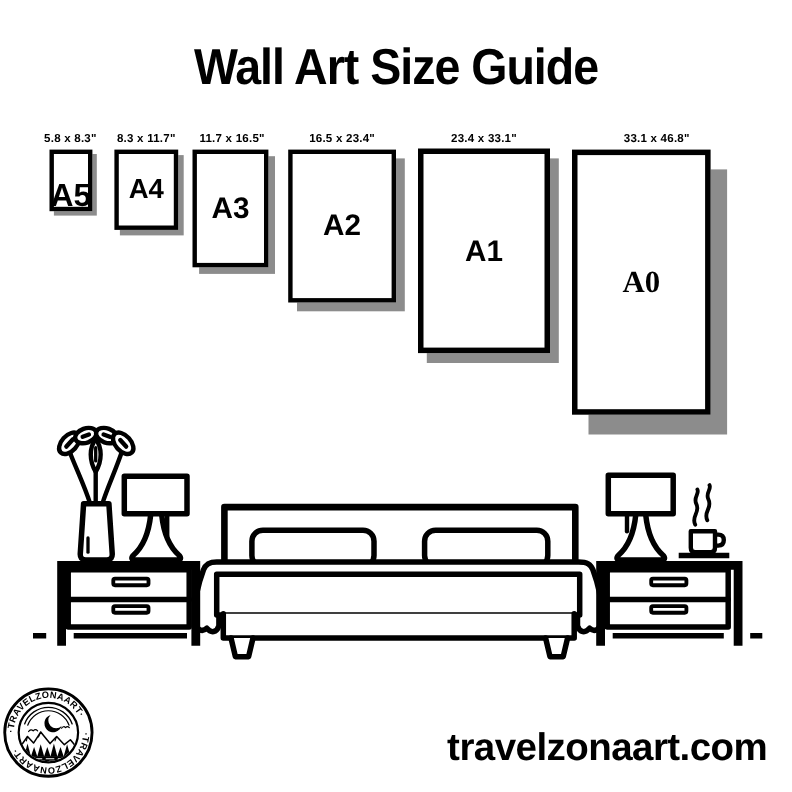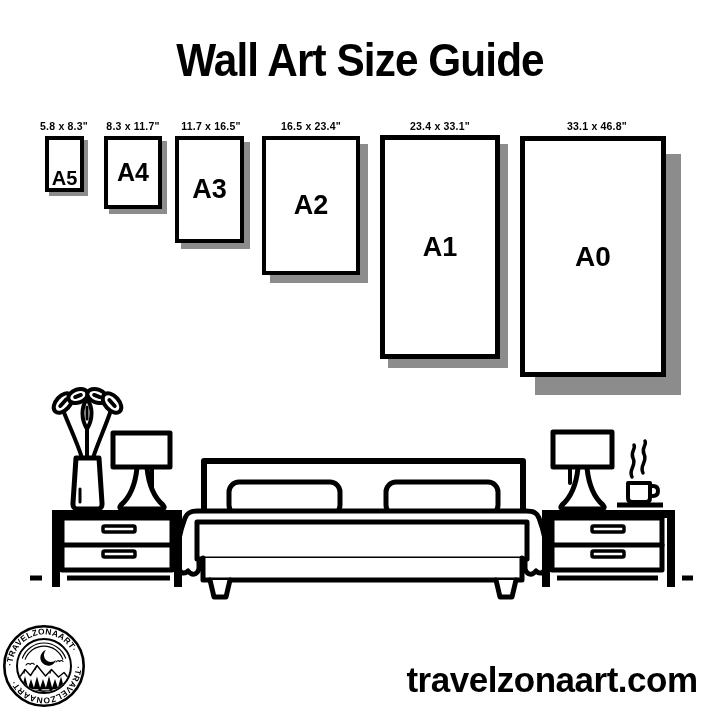--- a/index.html
+++ b/index.html
@@ -20,45 +20,45 @@
            font-size:35px;font-weight:bold;letter-spacing:-.5px;white-space:nowrap;}
 </style>
 </head>
 <body>
 
 <div class="title">Wall Art Size Guide</div>
 
 <div>
   <div class="size-label" style="left:64px;">5.8 x 8.3"</div>
   <div class="paper-box" style="left:45px;top:136px;width:39px;height:56px;box-shadow:4px 4px 0 #8c8c8c;">
-    <span class="paper-name" style="font-size:20px;margin-top:28px;">A5</span>
+    <span class="paper-name" style="font-size:29px;margin-top:28px;">A5</span>
   </div>
 
   <div class="size-label" style="left:133px;">8.3 x 11.7"</div>
   <div class="paper-box" style="left:104px;top:136px;width:58px;height:73px;box-shadow:5px 5px 0 #8c8c8c;">
     <span class="paper-name" style="font-size:25px;">A4</span>
   </div>
 
   <div class="size-label" style="left:211px;">11.7 x 16.5"</div>
   <div class="paper-box" style="left:175px;top:136px;width:69px;height:107px;box-shadow:6px 6px 0 #8c8c8c;">
     <span class="paper-name" style="font-size:27px;">A3</span>
   </div>
 
   <div class="size-label" style="left:311px;">16.5 x 23.4"</div>
   <div class="paper-box" style="left:262px;top:136px;width:98px;height:139px;box-shadow:8px 8px 0 #8c8c8c;align-items:center;">
     <span class="paper-name" style="font-size:27px;">A2</span>
   </div>
 
   <div class="size-label" style="left:440px;">23.4 x 33.1"</div>
-  <div class="paper-box" style="left:380px;top:135px;width:120px;height:224px;border-width:5px;box-shadow:8px 9px 0 #8c8c8c;">
+  <div class="paper-box" style="left:380px;top:135px;width:120px;height:186px;border-width:5px;box-shadow:8px 9px 0 #8c8c8c;">
     <span class="paper-name" style="font-size:27px;">A1</span>
   </div>
 
   <div class="size-label" style="left:597px;">33.1 x 46.8"</div>
-  <div class="paper-box" style="left:520px;top:136px;width:146px;height:241px;border-width:5px;box-shadow:15px 18px 0 #8c8c8c;">
+  <div class="paper-box" style="left:520px;top:136px;width:126px;height:241px;border-width:5px;box-shadow:15px 18px 0 #8c8c8c;font-family:Liberation Serif, serif;">
     <span class="paper-name" style="font-size:28px;">A0</span>
   </div>
 </div>
 
 <svg class="scene-svg" viewBox="0 378 720 230" fill="none" stroke="#000" stroke-linecap="round" stroke-linejoin="round">
 
   <g stroke-width="5" stroke-linecap="butt">
     <path d="M30,578 H42"></path>
     <path d="M67,578 H170"></path>
     <path d="M557,578 H658"></path>

